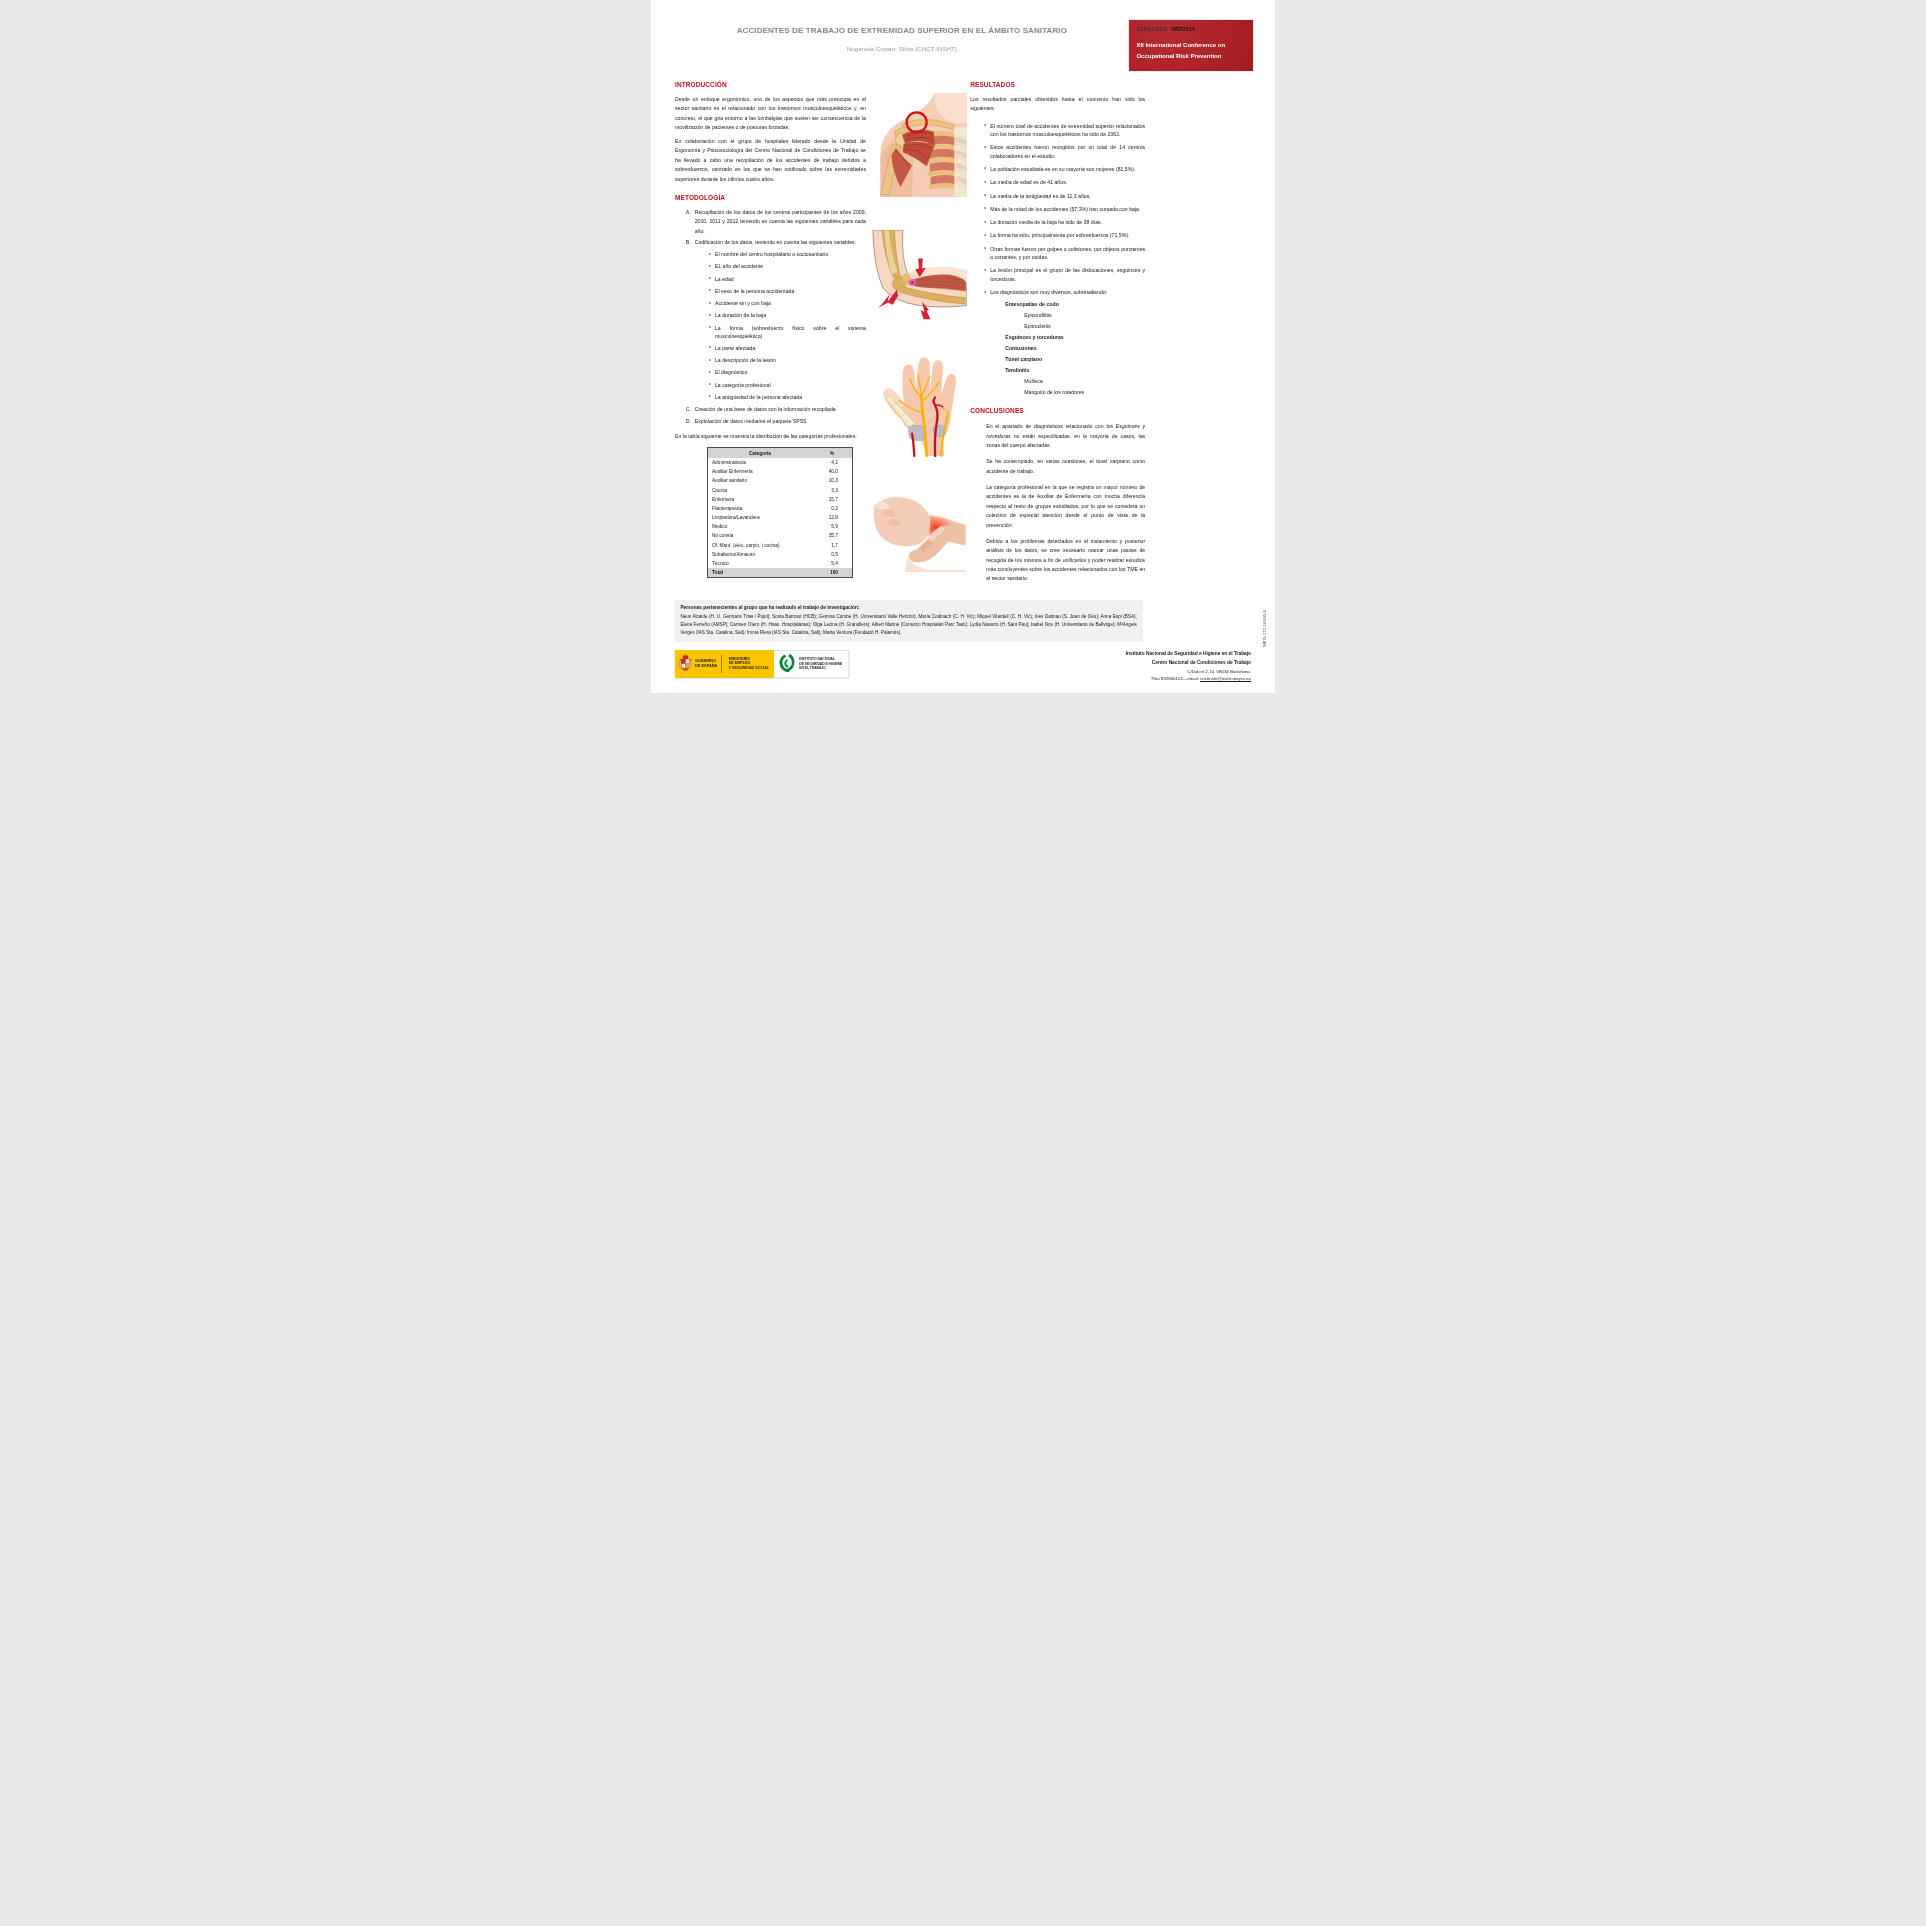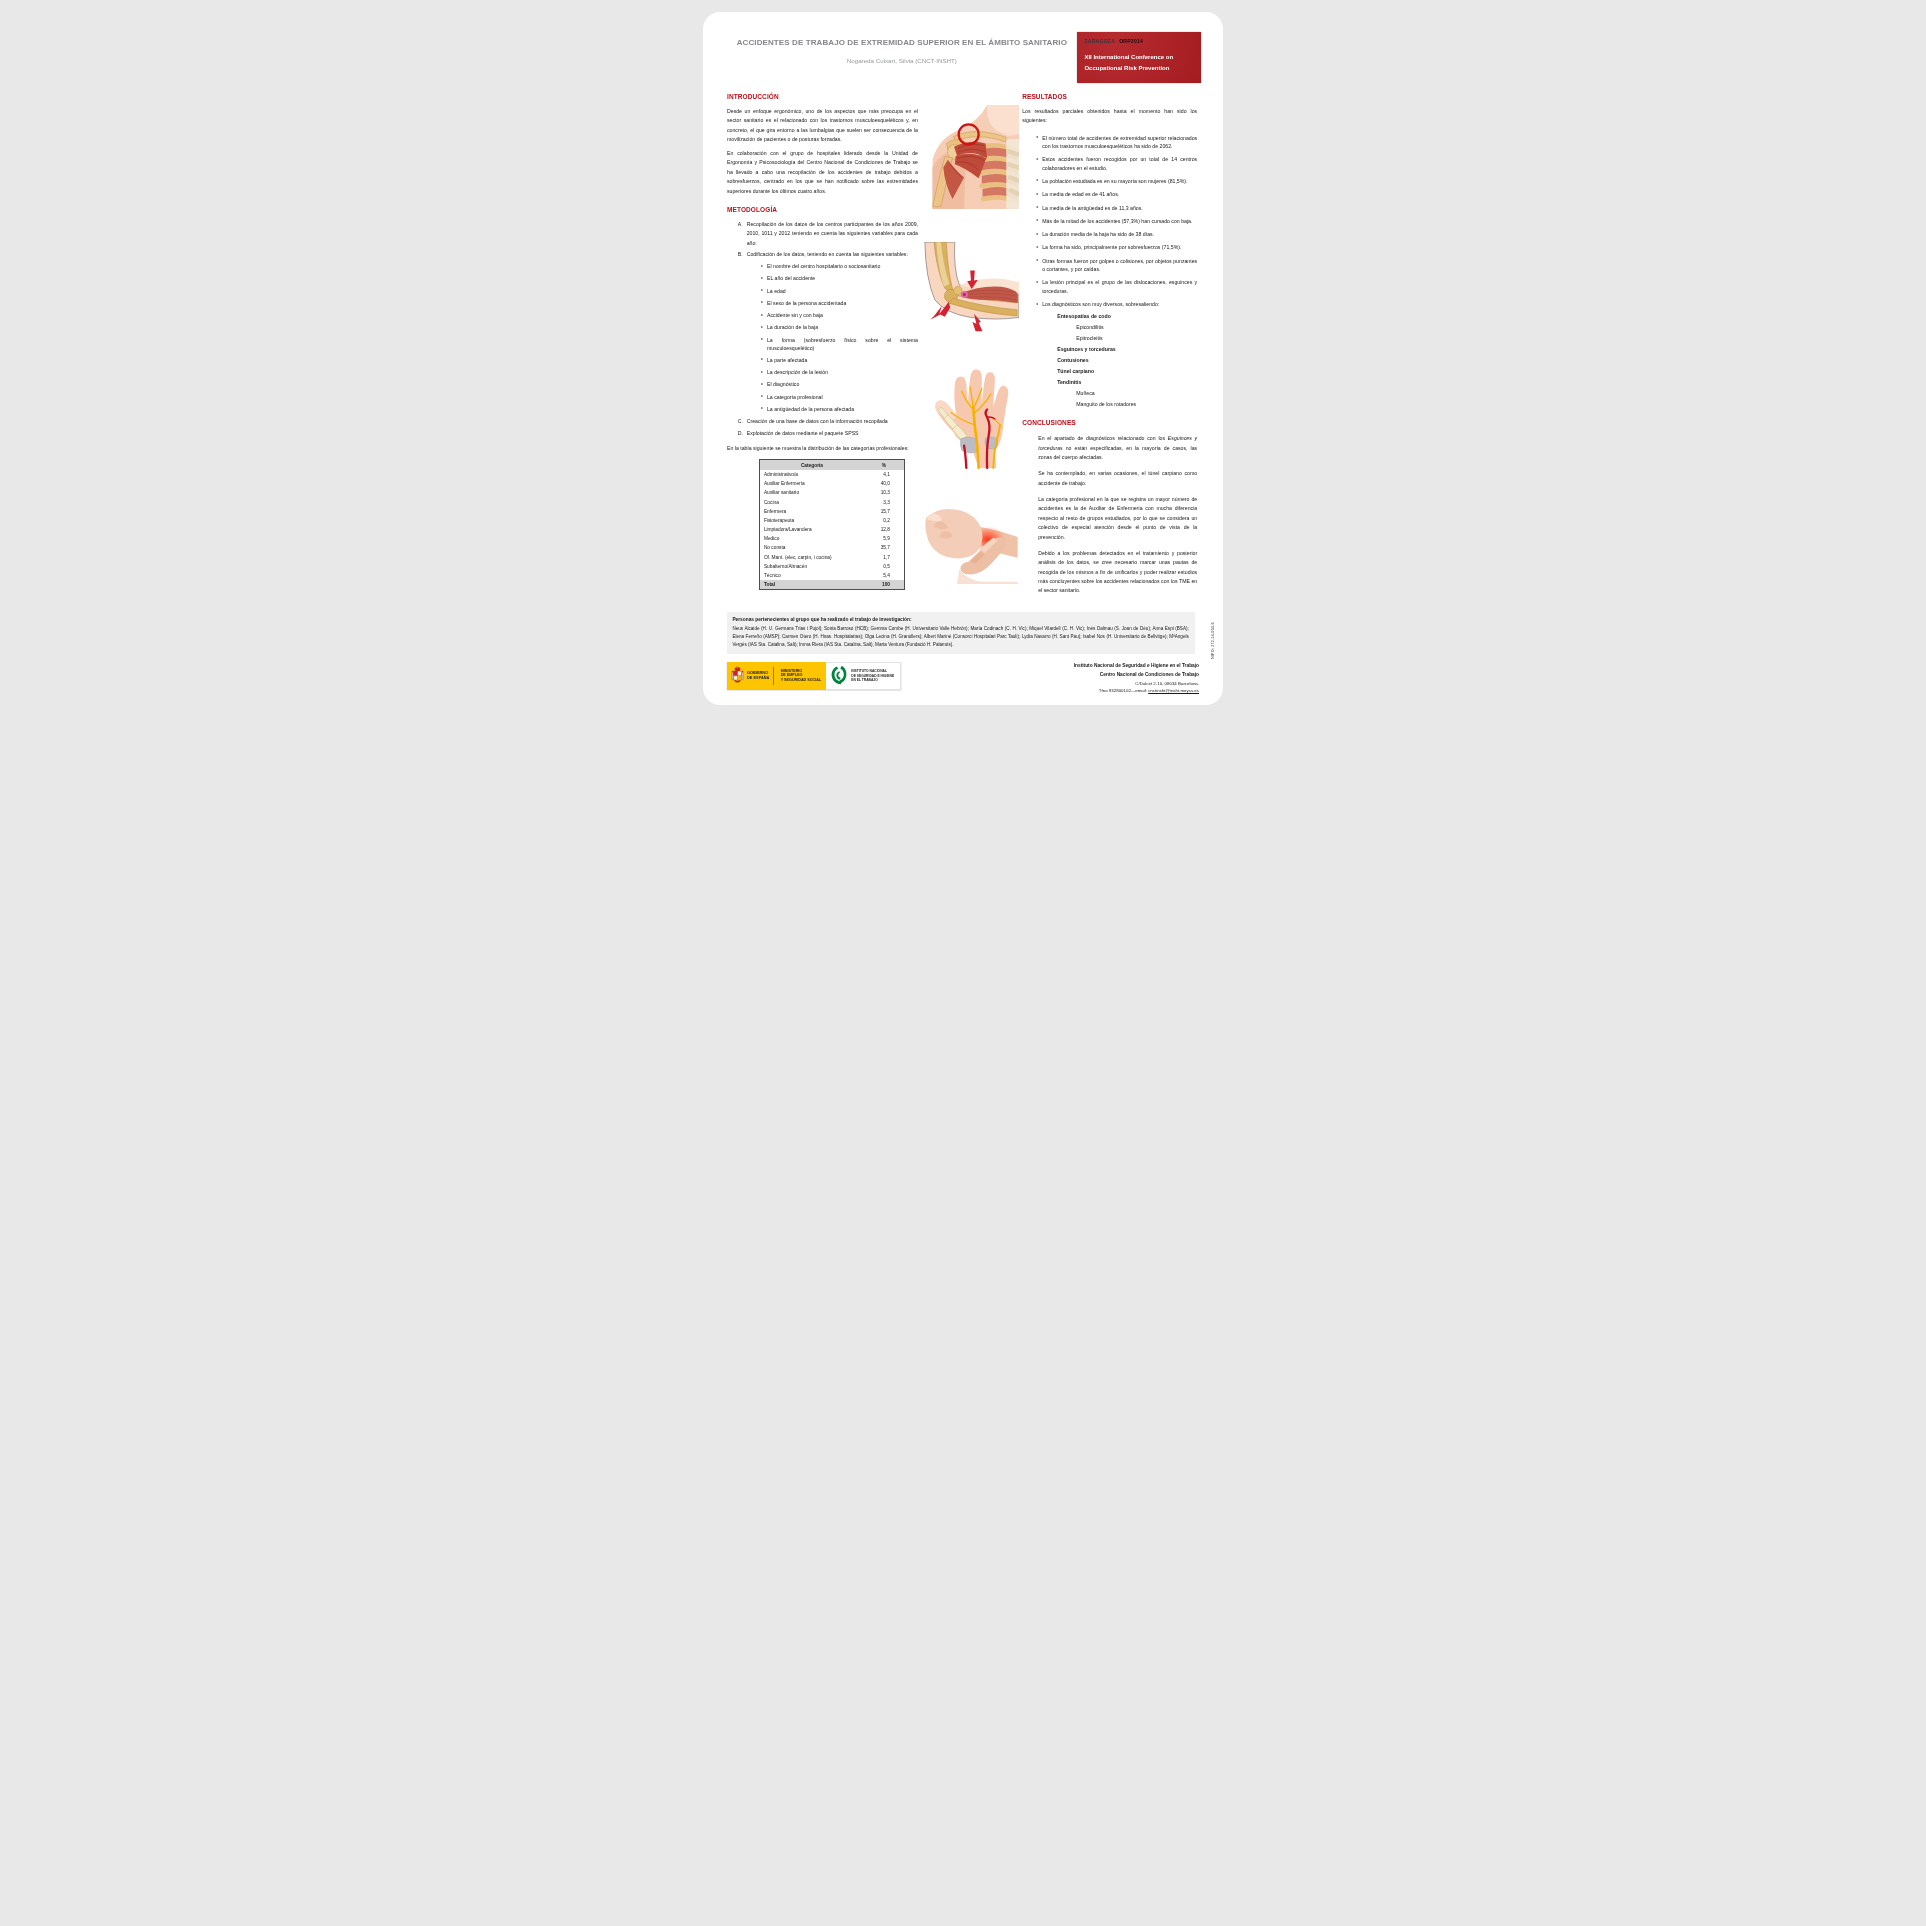--- a/index.html
+++ b/index.html
@@ -1,21 +1,21 @@
 <!DOCTYPE html>
 <html style="font-size:6.2px"><head>
 <meta charset="utf-8">
 <title>Poster</title>
 <style>
   * { margin:0; padding:0; box-sizing:border-box; }
   html,body { background:#e8e8e8; }
   body { font-family:"Liberation Sans", sans-serif; color:#1a1a1a; }
   .page {
-    position:relative; width:520px; height:693px; margin:12px auto;
-    background:#ffffff; overflow:hidden;border-radius:17px;
+    position:relative; width:624px; height:693px; margin:0 auto;
+    background:#ffffff; overflow:hidden;
   }
 
   
   .header { display:flex; padding:20px 22.3px 0 24px; }
   .title-block { flex:1; text-align:center; padding-top:6.2px; }
   .poster-title {
     font-size:8px; font-weight:bold; color:#85878a; letter-spacing:0.1px;
     line-height:1.25;
   }
   .poster-author { margin-top:8.5px; font-size:6.2px; color:#97999c; }

